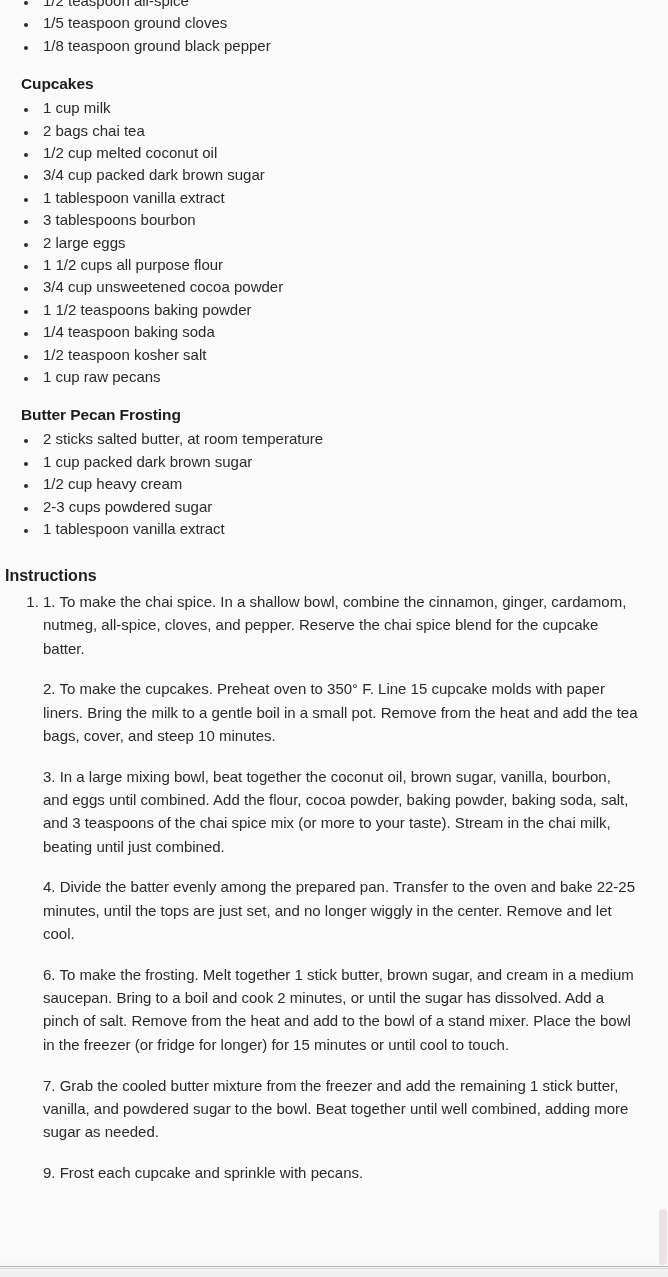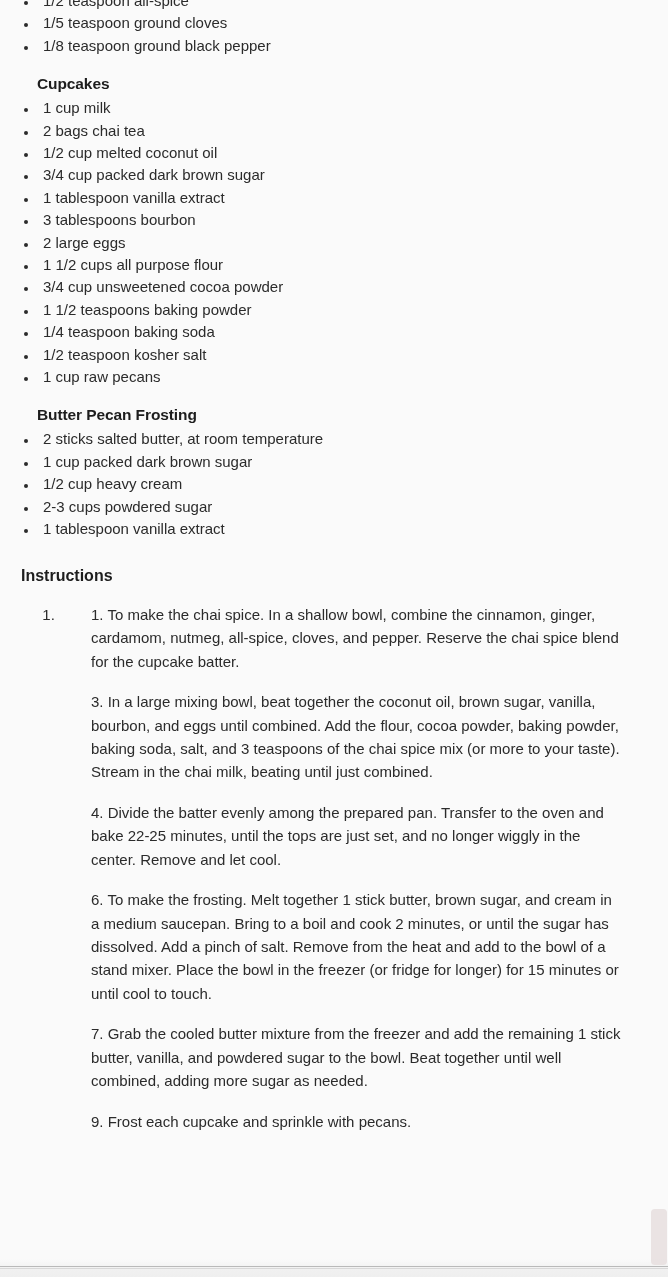--- a/index.html
+++ b/index.html
@@ -1,15 +1,15 @@
 <!DOCTYPE html>
 <html><head>
 <meta charset="utf-8">
 <style>
-  * { box-sizing: border-box; padding-left: 16px; }
+  * { box-sizing: border-box; }
   html, body {
     margin: 0;
     padding: 0;
     background: #fafafa;
   }
   body {
     width: 668px;
     height: 1277px;
     overflow: hidden;
     font-family: "Liberation Sans", sans-serif;
@@ -61,21 +61,21 @@
     line-height: 22.4px;
     color: #2b2b2b;
     padding-left: 5px;
   }
   ul.ingredient-list li::marker {
     font-size: 12px;
     color: #2b2b2b;
   }
 
   ol.instruction-list {
-    margin: 16px;
+    margin: 0;
     padding-left: 38px;
   }
   ol.instruction-list > li {
     font-size: 15px;
     line-height: 23.3px;
     color: #2b2b2b;
   }
   ol.instruction-list > li::marker {
     color: #2b2b2b;
   }
@@ -169,20 +169,21 @@
       <li>1 cup packed dark brown sugar</li>
       <li>1/2 cup heavy cream</li>
       <li>2-3 cups powdered sugar</li>
       <li>1 tablespoon vanilla extract</li>
     </ul>
 
     <h3 class="instructions-heading">Instructions</h3>
     <ol class="instruction-list">
       <li>
         <p>1. To make the chai spice. In a shallow bowl, combine the cinnamon, ginger, cardamom, nutmeg, all-spice, cloves, and pepper. Reserve the chai spice blend for the cupcake batter.</p>
+        <p>2. To make the cupcakes. Preheat oven to 350° F. Line 15 cupcake molds with paper liners. Bring the milk to a gentle boil in a small pot. Remove from the heat and add the tea bags, cover, and steep 10 minutes.</p>
         <p>3. In a large mixing bowl, beat together the coconut oil, brown sugar, vanilla, bourbon, and eggs until combined. Add the flour, cocoa powder, baking powder, baking soda, salt, and 3 teaspoons of the chai spice mix (or more to your taste). Stream in the chai milk, beating until just combined.</p>
         <p>4. Divide the batter evenly among the prepared pan. Transfer to the oven and bake 22-25 minutes, until the tops are just set, and no longer wiggly in the center. Remove and let cool.</p>
         <p>6. To make the frosting. Melt together 1 stick butter, brown sugar, and cream in a medium saucepan. Bring to a boil and cook 2 minutes, or until the sugar has dissolved. Add a pinch of salt. Remove from the heat and add to the bowl of a stand mixer. Place the bowl in the freezer (or fridge for longer) for 15 minutes or until cool to touch.</p>
         <p>7. Grab the cooled butter mixture from the freezer and add the remaining 1 stick butter, vanilla, and powdered sugar to the bowl. Beat together until well combined, adding more sugar as needed.</p>
         <p>9. Frost each cupcake and sprinkle with pecans.</p>
       </li>
     </ol>
 
   </div>
 

